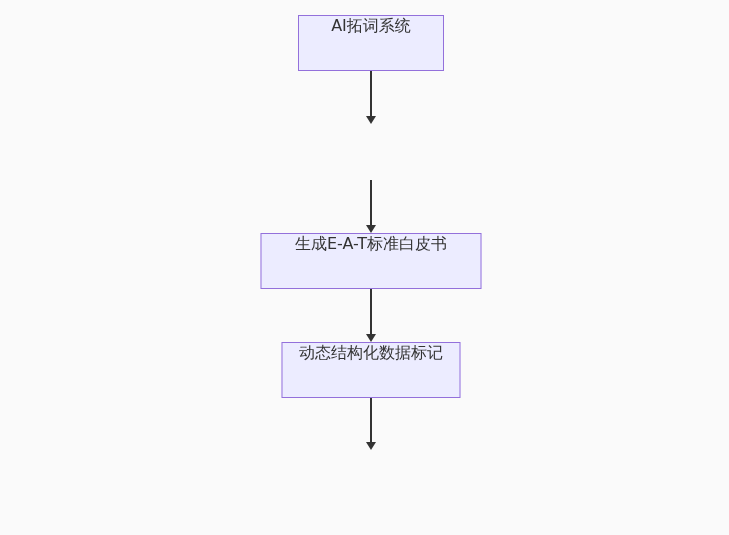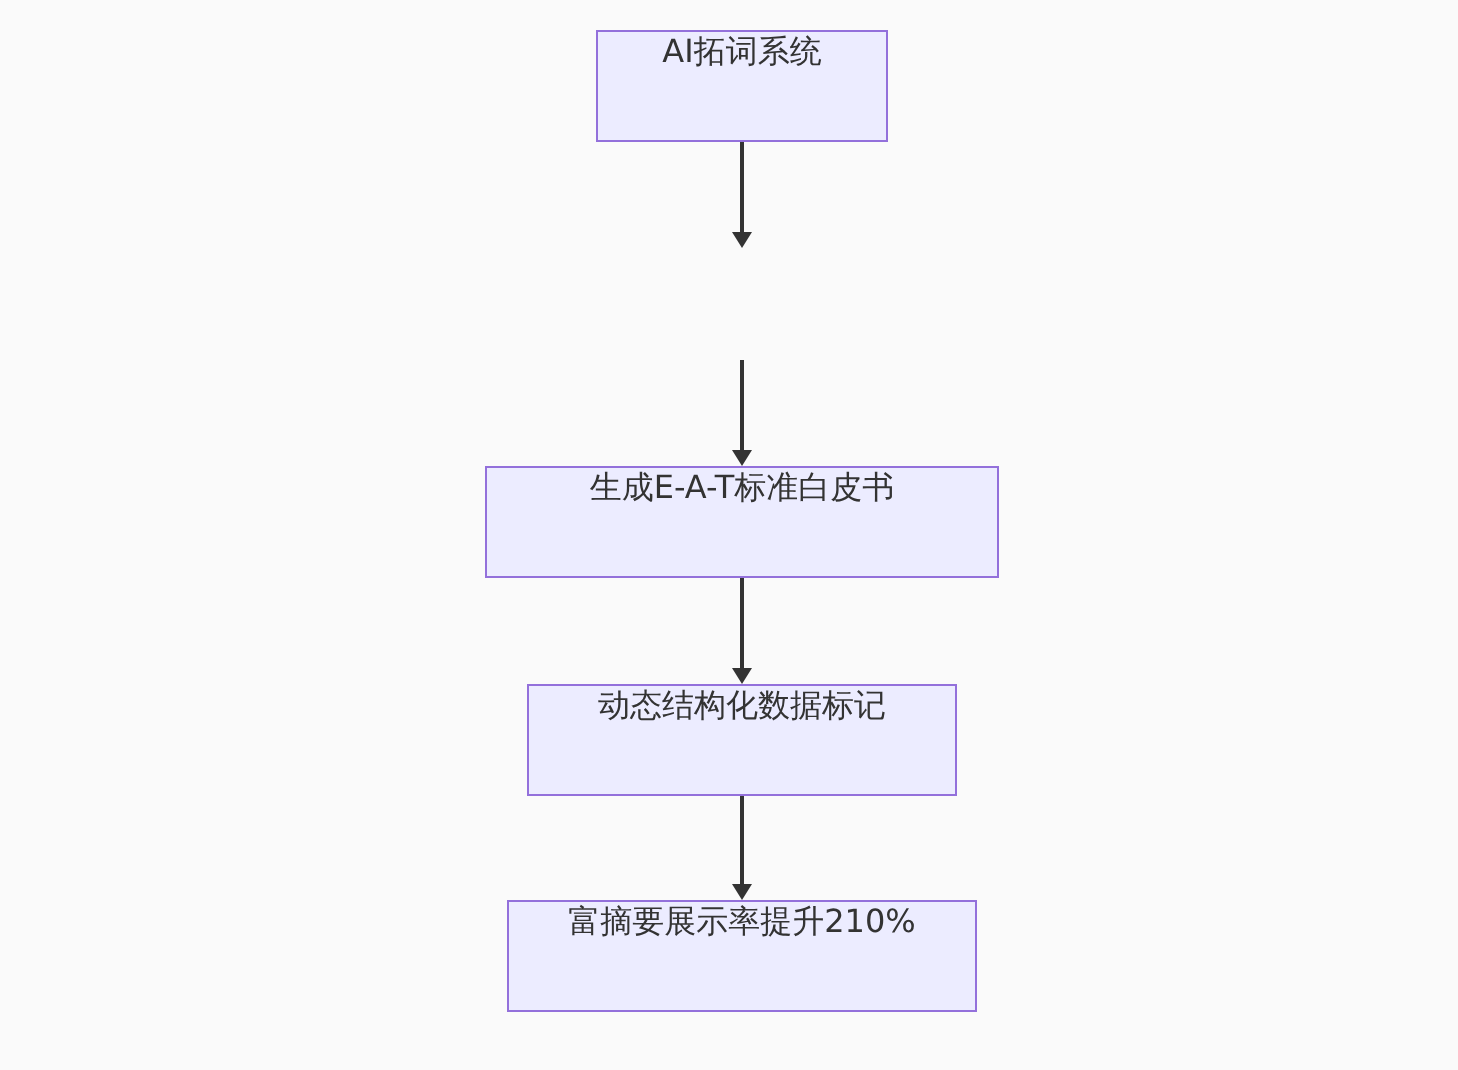--- a/index.html
+++ b/index.html
@@ -74,35 +74,32 @@
     <div class="edge-line"></div>
     <div class="edge-head"></div>
   </div>
 
 
   <div class="edge" style="top:180px; height:53px;">
     <div class="edge-line"></div>
     <div class="edge-head"></div>
   </div>
 
-  <div class="node" style="top:233px; width:257px;">
+  <div class="node" style="top:233px; width:221px;">
     <span class="node-label">生成E-A-T标准白皮书</span>
   </div>
 
   <div class="edge" style="top:289px; height:53px;">
     <div class="edge-line"></div>
     <div class="edge-head"></div>
   </div>
 
-  <div class="node" style="top:342px; width:215px;">
+  <div class="node" style="top:342px; width:179px;">
     <span class="node-label">动态结构化数据标记</span>
   </div>
 
   <div class="edge" style="top:398px; height:52px;">
     <div class="edge-line"></div>
     <div class="edge-head"></div>
   </div>
 
-  <div class="node" style="top:450px; width:235px;">
-    <span class="node-label">富摘要展示率提升210%</span>
-  </div>
 
 </div>
 
 </body></html>

